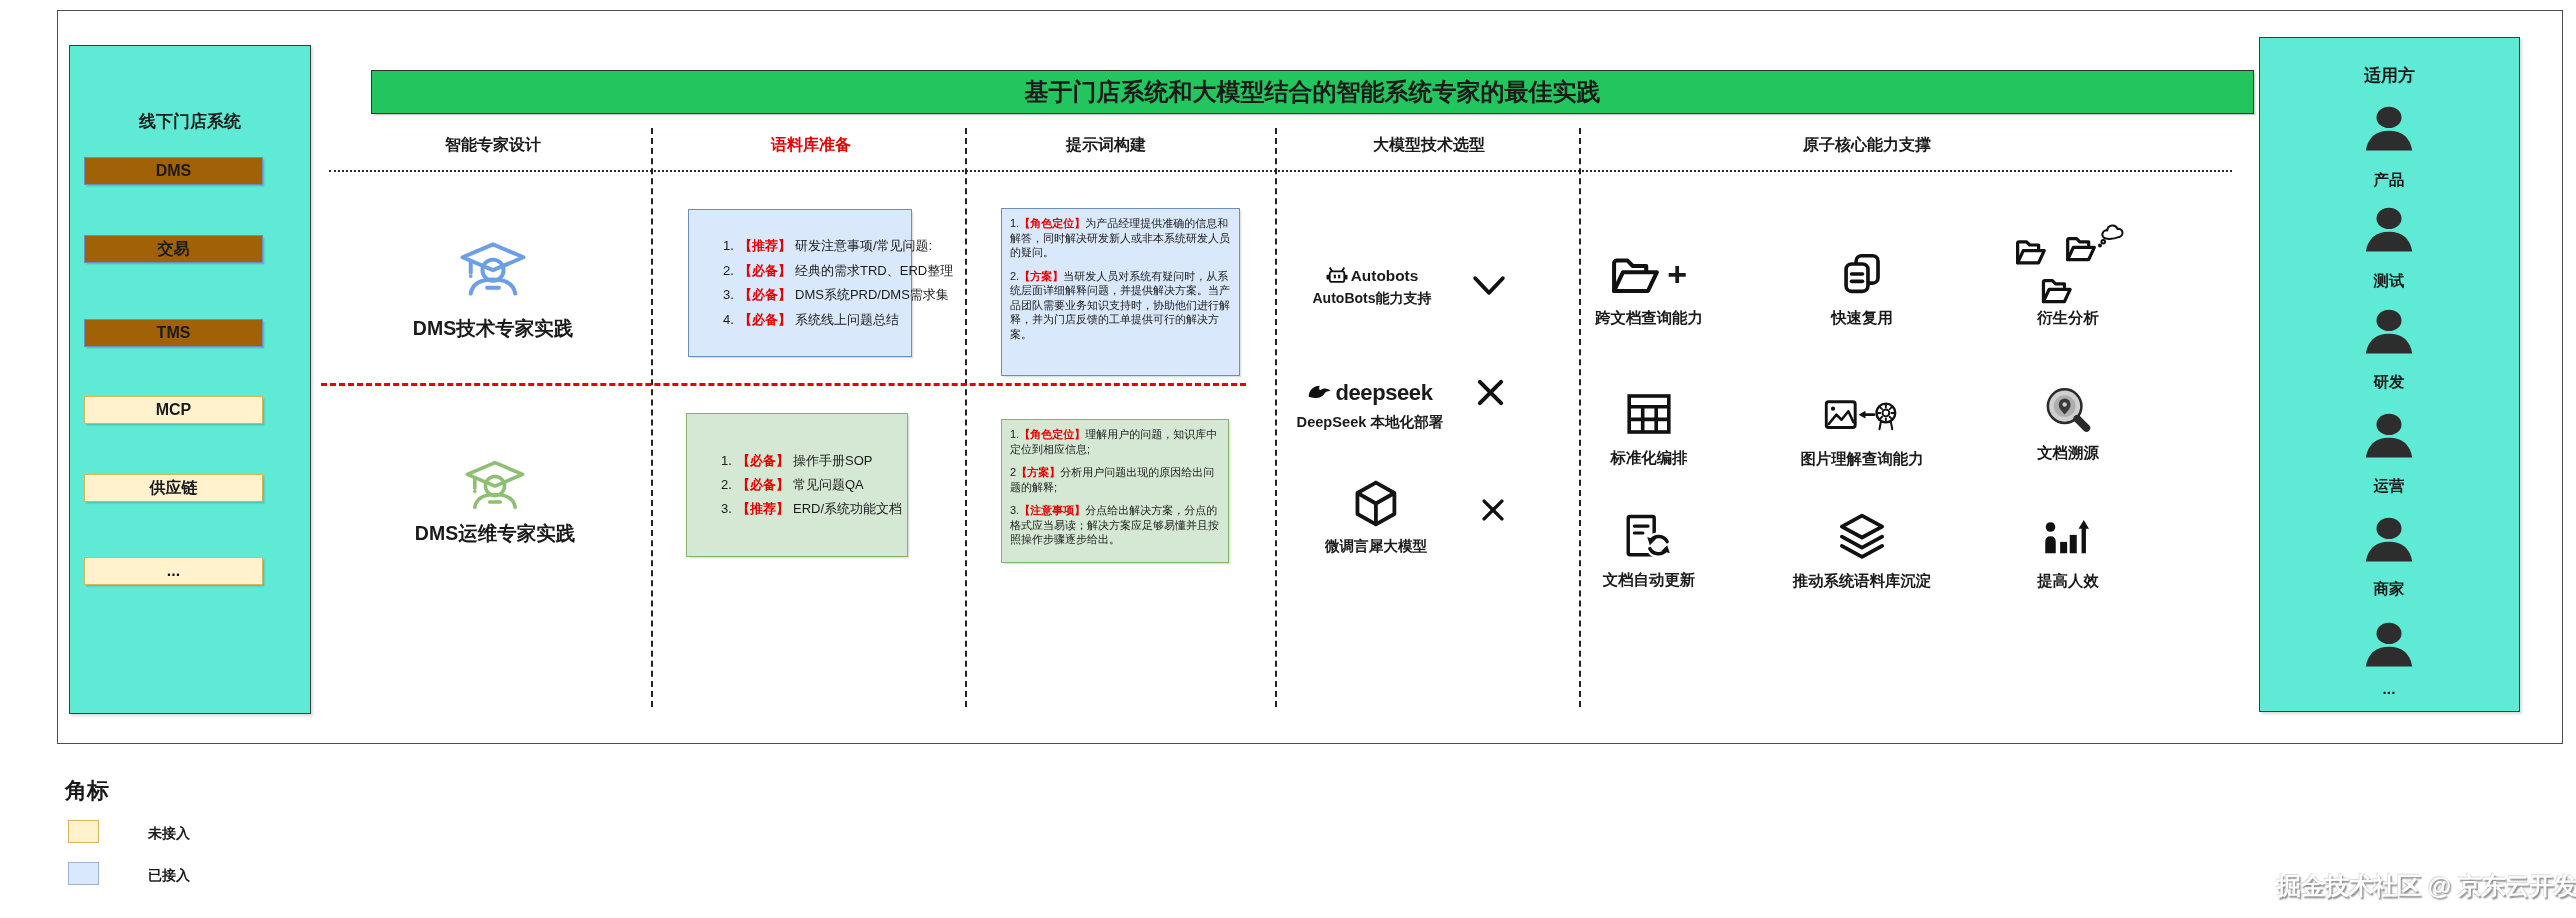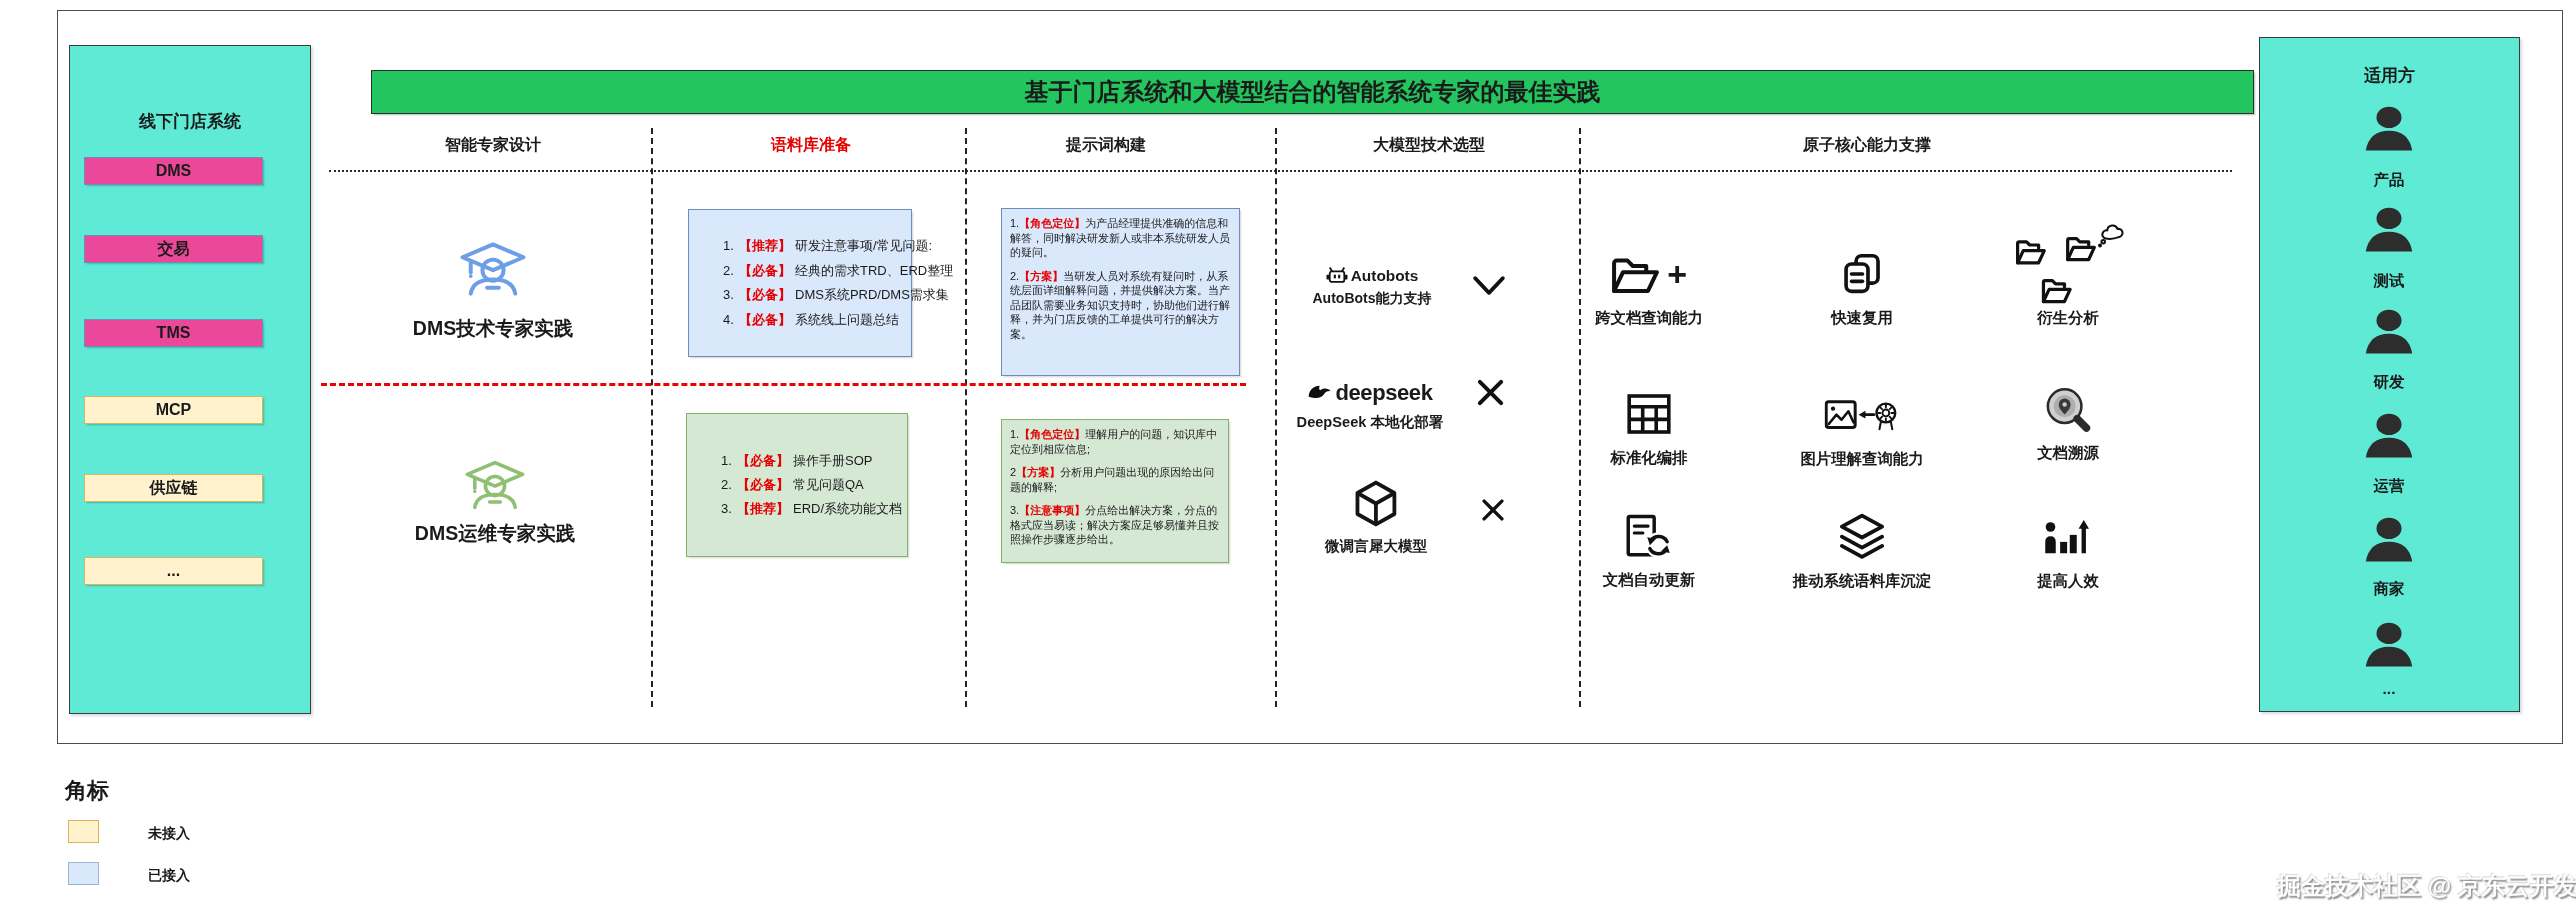--- a/index.html
+++ b/index.html
@@ -7,21 +7,21 @@
   body { width:2576px; height:919px; font-family:"Liberation Sans", sans-serif; color:#1a1a1a; }
   #canvas { position:relative; width:2576px; height:919px; background:#fff; overflow:hidden; }
 
   .outer-frame { position:absolute; left:57px; top:9.7px; width:2506px; height:734px; border:1.6px solid #4d4d4d; }
 
   .panel { position:absolute; background:#5eead4; border:1.6px solid #3c3c3c; box-shadow:2.4px 2.4px 2.4px rgba(0,0,0,.14); }
   .panel-title { text-align:center; margin-top:64px; font-weight:bold; font-size:17px; }
 
   .sysbox { position:absolute; left:84px; width:179px; height:28px; line-height:25px; text-align:center;
             font-weight:bold; font-size:16px; border:1.6px solid; box-shadow:1.6px 1.6px 1.6px rgba(0,0,0,.16); }
-  .blue   { background:#ec4899; border-color:#6c8ebf; }
+  .blue   { background:#a16207; border-color:#6c8ebf; }
   .yellow { background:#fff2cc; border-color:#d6b656; }
 
   .title-box { position:absolute; left:341px; top:70px; width:1883px; height:44px; border:1.6px solid #2e2e2e;
                box-shadow:2.4px 2.4px 1.6px rgba(0,0,0,.2); display:flex; align-items:center; justify-content:center;
                font-size:24px; font-weight:bold; background:#22c55e;margin-left:30px; }
 
   .col-header { position:absolute; top:135px; transform:translateX(-50%); font-weight:bold; font-size:16px; white-space:nowrap; }
   .col-header.red { color:#e60000; }
 
   .hdotted { position:absolute; left:329px; top:170px; width:1903px; height:0; border-top:2.4px dotted #2b2b2b; }

